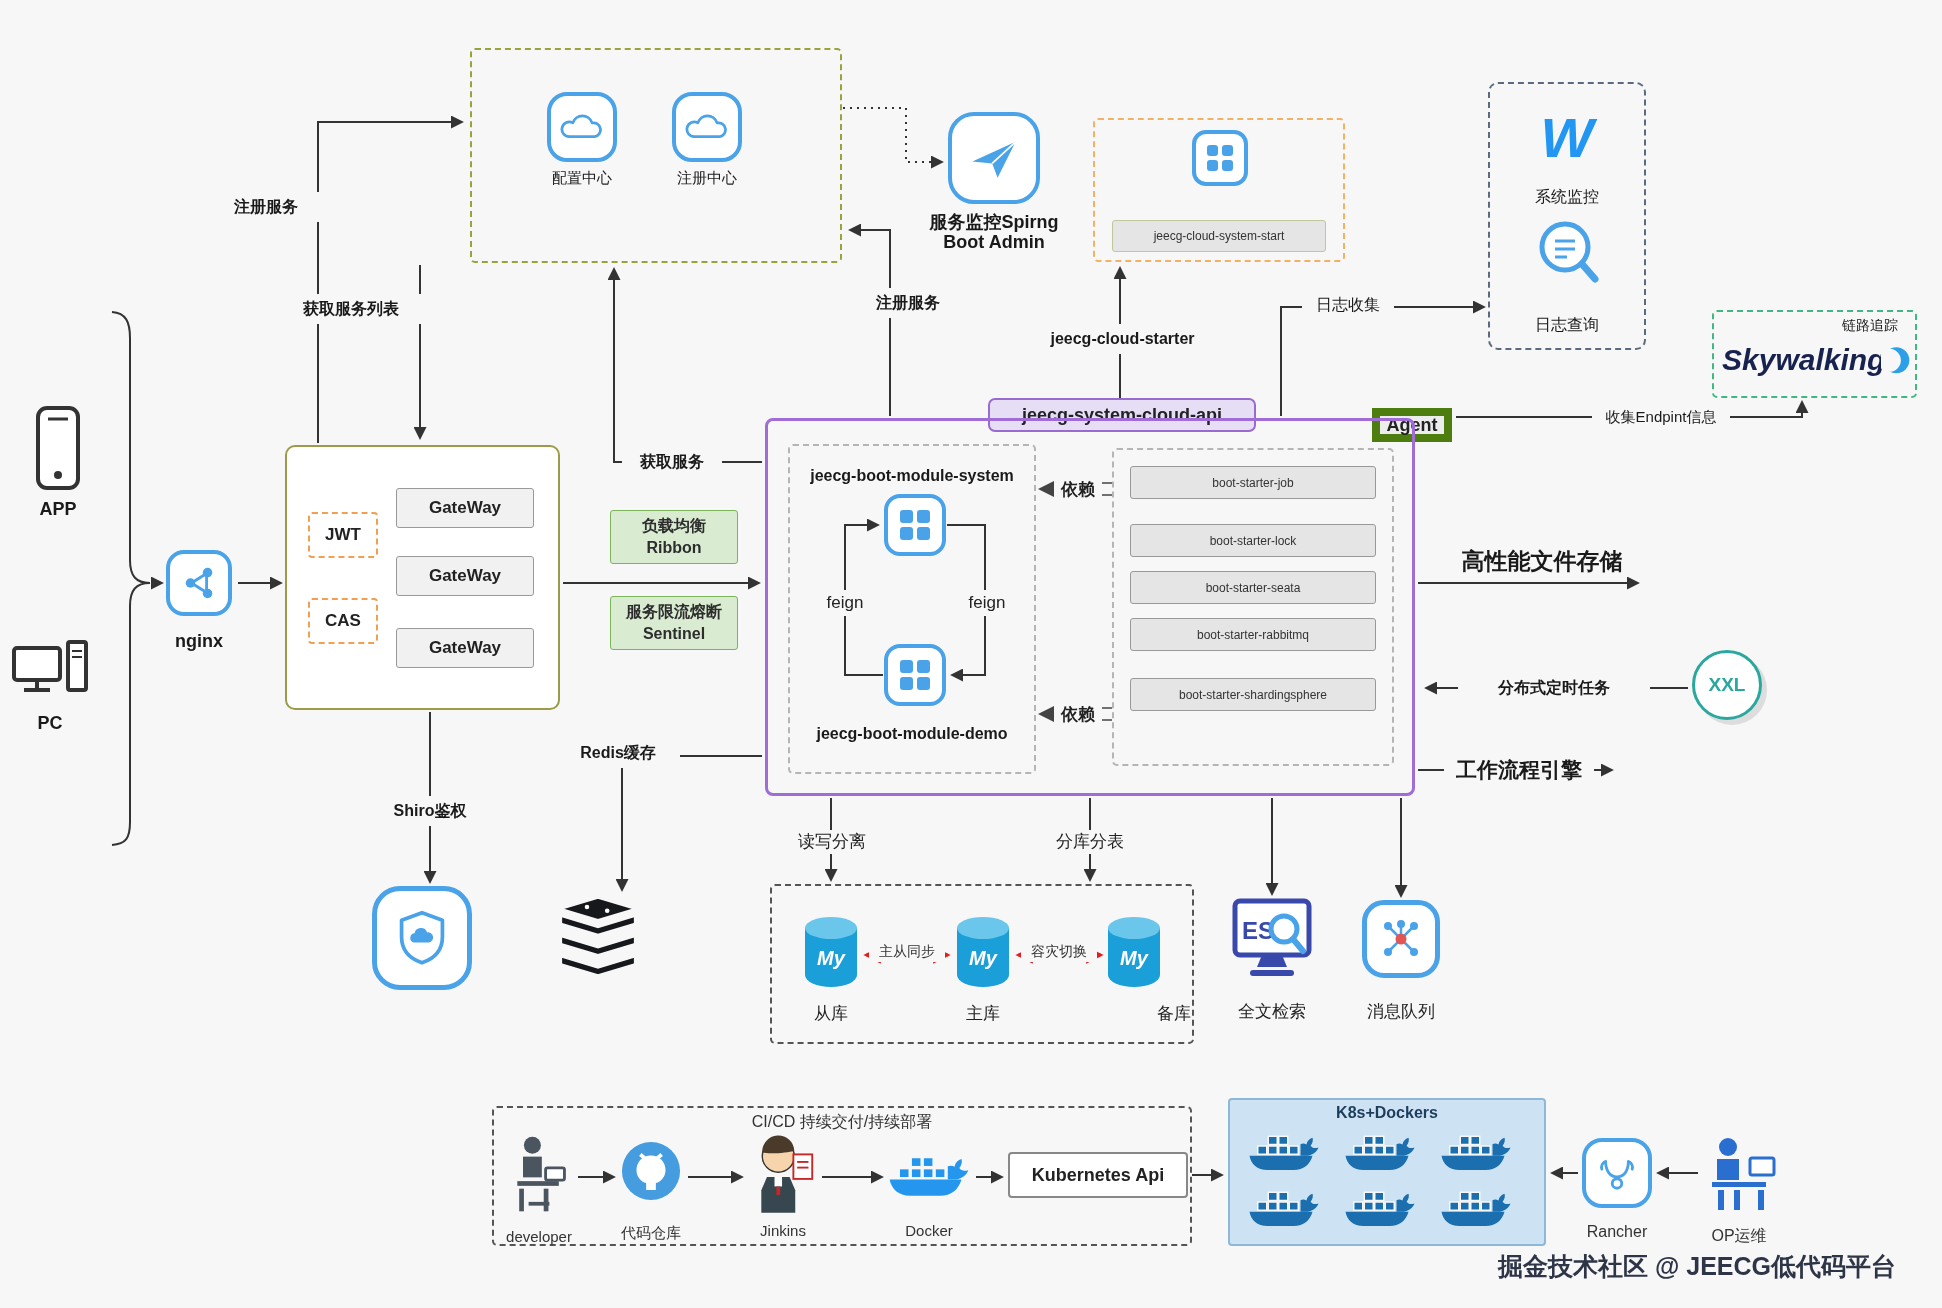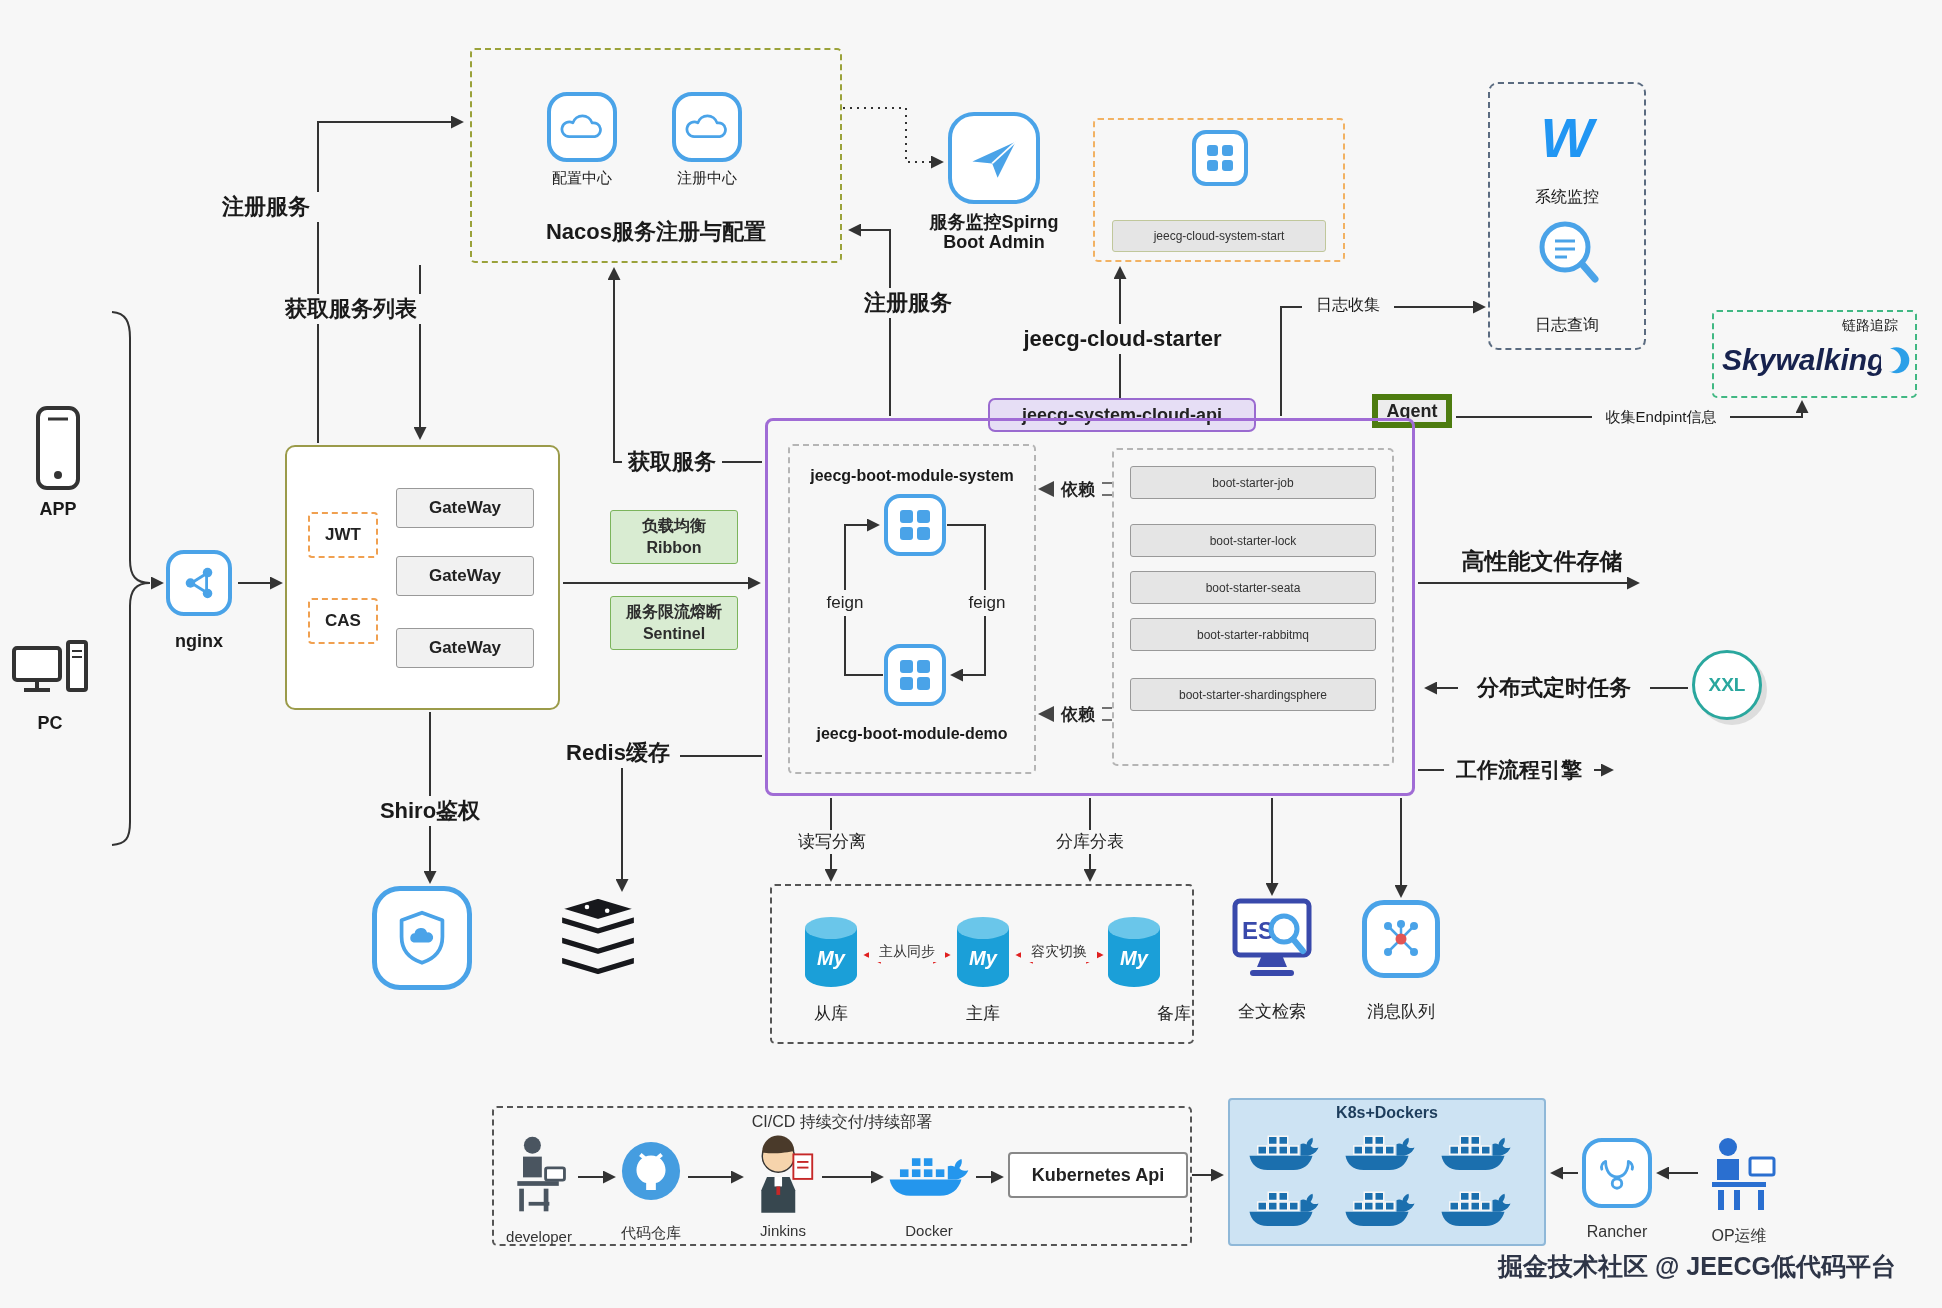--- a/index.html
+++ b/index.html
@@ -1,20 +1,20 @@
 <!DOCTYPE html>
 <html><head>
 <meta charset="utf-8">
 <style>
 *{margin:0;padding:0;box-sizing:border-box}
 body{background:#ddd;font-family:"Liberation Sans","DejaVu Sans",sans-serif}
 .stage{position:relative;width:1942px;height:1308px;background:#f7f7f7;overflow:hidden;color:#222;font-family:"Liberation Sans","DejaVu Sans",sans-serif}
 .abs{position:absolute}
 .cn{display:flex;align-items:center;justify-content:center;text-align:center}
-.lbl{position:absolute;display:flex;align-items:center;justify-content:center;text-align:center;font-weight:bold;color:#1a1a1a;font-size:22px;line-height:1.1}
+.lbl{position:absolute;display:flex;align-items:center;justify-content:center;text-align:center;font-weight:bold;color:#1a1a1a;font-size:16px;line-height:1.1}
 .mask{background:#f7f7f7}
 .f23{font-size:23px}.f21{font-size:21px}
 .f17{font-size:17px;font-weight:normal;color:#222}
 .f16{font-size:16px;font-weight:normal;color:#333}
 .f15{font-size:15px;font-weight:normal;color:#333}
 .f14{font-size:14px;font-weight:normal;color:#333}
 .wires{position:absolute;left:0;top:0}
 .dashbox{position:absolute;border:2px dashed #b5b5b5;border-radius:5px}
 .sqicon{position:absolute;border:4px solid #4aa3e8;border-radius:20px;background:#fff;display:flex;align-items:center;justify-content:center}
 .appicon{position:absolute;border:4px solid #4aa3e8;border-radius:16px;background:#fff;display:flex;align-items:center;justify-content:center}
@@ -150,21 +150,20 @@
         <path d="M10,28 A8,8 0 1 1 14,13 A11,11 0 0 1 35,13 A7,7 0 1 1 38,28 Z" fill="none" stroke="#4aa3e8" stroke-width="3" stroke-linejoin="round"></path>
       </svg>
   </div>
   <div class="lbl mask" style="left:535px;top:168px;width:94px;height:20px;font-size:15px;font-weight:normal">配置中心</div>
   <div class="sqicon" style="left:672px;top:92px;width:70px;height:70px">
     <svg viewBox="0 0 48 36" width="44">
         <path d="M10,28 A8,8 0 1 1 14,13 A11,11 0 0 1 35,13 A7,7 0 1 1 38,28 Z" fill="none" stroke="#4aa3e8" stroke-width="3" stroke-linejoin="round"></path>
       </svg>
   </div>
   <div class="lbl mask" style="left:660px;top:168px;width:94px;height:20px;font-size:15px;font-weight:normal">注册中心</div>
-  <div class="lbl" style="left:470px;top:216px;width:372px;height:32px">Nacos服务注册与配置</div>
 
   <div class="lbl mask" style="left:208px;top:192px;width:116px;height:30px">注册服务</div>
   <div class="lbl mask" style="left:276px;top:294px;width:150px;height:30px">获取服务列表</div>
 
   <div class="sqicon" style="left:948px;top:112px;width:92px;height:92px;border-radius:26px">
     <svg viewBox="0 0 60 60" width="54">
         <path d="M6,34 L54,12 L34,52 L28,36 Z" fill="#4aa3e8"></path>
         <path d="M28,36 L54,12" stroke="#fff" stroke-width="2" fill="none"></path>
       </svg>
   </div>
@@ -208,21 +207,21 @@
     <svg viewBox="0 0 40 40" width="34" style="margin-left:-4px">
         <circle cx="20" cy="20" r="17" fill="#2b9fe8"></circle>
         <circle cx="11" cy="20" r="15" fill="#f7f7f7"></circle>
       </svg>
   </div>
 
   <div class="lbl mask" style="left:1302px;top:294px;width:92px;height:22px;font-size:16px;font-weight:normal">日志收集</div>
   <div class="lbl mask" style="left:1592px;top:406px;width:138px;height:22px;font-size:15px;font-weight:normal">收集Endpint信息</div>
 
   <div class="abs cn" style="left:988px;top:398px;width:268px;height:34px;background:#e6def5;border:2px solid #9a6ad0;border-radius:7px;font-weight:bold;font-size:18px">jeecg-system-cloud-api</div>
-  <div class="abs cn" style="left:1372px;top:394px;width:80px;height:34px;background:#ededed;border:6px solid #4d7c0f;font-weight:bold;font-size:18px">Agent</div>
+  <div class="abs cn" style="left:1372px;top:408px;width:80px;height:34px;background:#ededed;border:8px solid #4d7c0f;font-weight:bold;font-size:18px">Agent</div>
 
   <div class="purplebox" style="left:765px;top:418px;width:650px;height:378px"></div>
 
   <div class="dashbox" style="left:788px;top:444px;width:248px;height:330px"></div>
   <div class="lbl" style="left:792px;top:464px;width:240px;height:24px;font-size:16px">jeecg-boot-module-system</div>
   <div class="appicon" style="left:884px;top:494px;width:62px;height:62px">
       <div class="tiles">
         <i></i>
         <i></i>
         <i></i>

